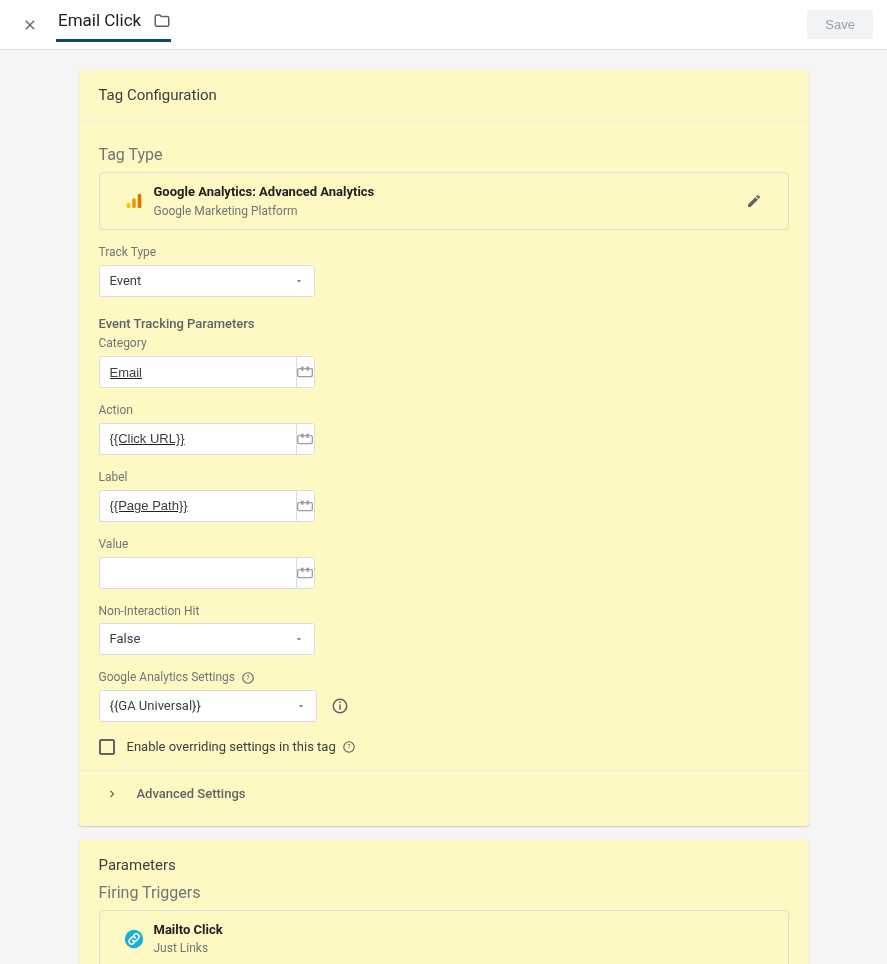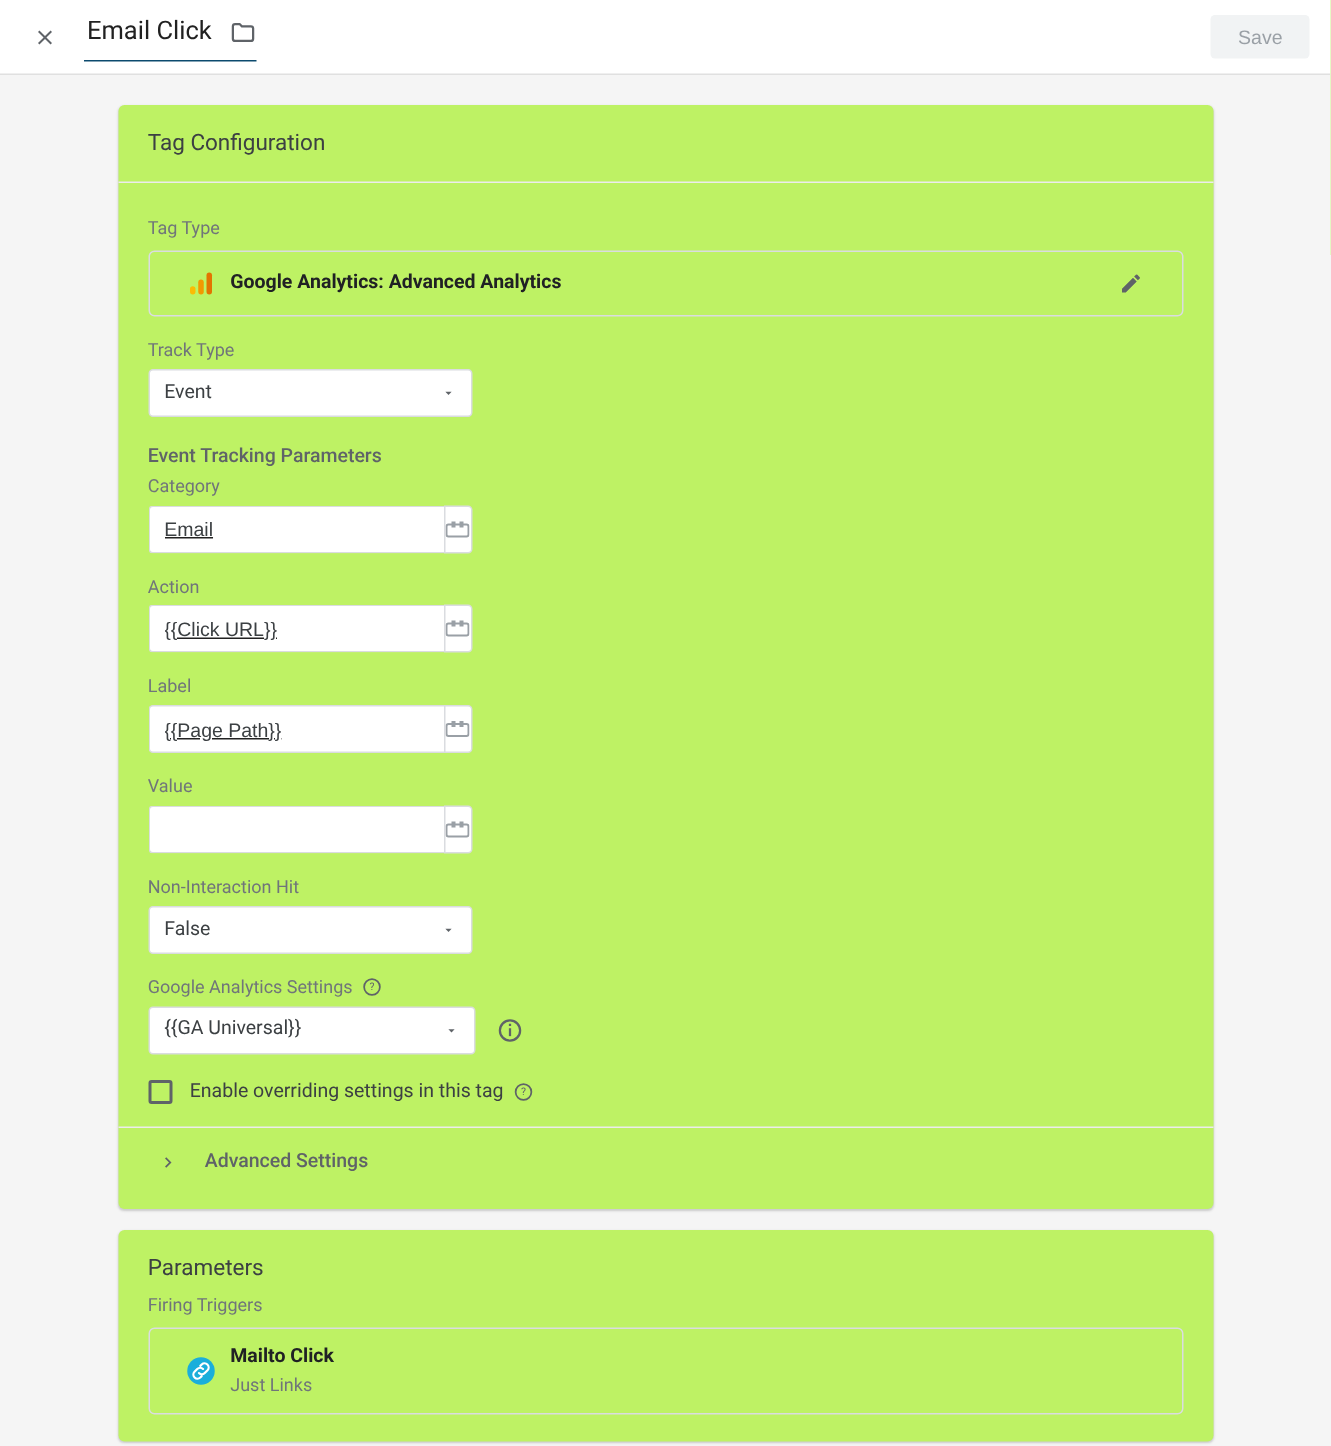--- a/index.html
+++ b/index.html
@@ -24,21 +24,21 @@
     width: 32px; height: 32px;
     display: flex; align-items: center; justify-content: center;
     cursor: pointer;
     color: #5f6368;
   }
   .title-wrap {
     display: flex;
     align-items: center;
     margin-left: 10px;
     padding-bottom: 4px;
-    border-bottom: 1px solid #0c4a6e;
+    border-bottom: 3px solid #0c4a6e;
   }
   .page-title {
     font-size: 17px;
     font-weight: 400;
     color: #212121;
     margin: 0;
     padding: 2px 2px;
     min-width: 30px;
   }
   .folder-icon {
@@ -64,36 +64,36 @@
     display: flex;
     justify-content: center;
   }
   .column {
     width: 730px;
     display: flex;
     flex-direction: column;
     gap: 14px;
   }
   .card {
-    background: #bef264;
+    background: #fef9c3;
     border-radius: 4px;
     box-shadow: 0 1px 2px rgba(0,0,0,0.12), 0 1px 1px rgba(0,0,0,0.06);
   }
   .card-header {
     padding: 15px 20px;
     font-size: 15px;
     font-weight: 400;
     color: #3c4043;
     border-bottom: 1px solid #ececec;
   }
   .card-body {
     padding: 16px 20px 8px 20px;
   }
   .section-label {
-    font-size: 12px;
+    font-size: 16px;
     color: #70757a;
     margin-top: 6px;
     margin-bottom: 6px;
     display: flex;
     align-items: center;
     gap: 6px;
   }
   .row-box {
     border: 1px solid #dadce0;
     border-radius: 4px;
@@ -255,20 +255,21 @@
         <div class="row-box">
           <div class="icon-col">
             <svg width="22" height="22" viewBox="0 0 24 24">
               <rect x="4" y="14" width="4" height="6" rx="2" fill="#fbbc04"></rect>
               <rect x="10" y="9" width="4" height="11" rx="2" fill="#f29900"></rect>
               <rect x="16" y="4" width="4" height="16" rx="2" fill="#e37400"></rect>
             </svg>
           </div>
           <div class="text-col">
             <div class="primary">Google Analytics: Advanced Analytics</div>
+            <div class="secondary">Google Marketing Platform</div>
           </div>
           <div class="action-col">
             <svg width="16" height="16" viewBox="0 0 24 24">
                 <path fill="currentColor" d="M3 17.25V21h3.75l11-11-3.75-3.75-11 11zM20.71 7.04a1 1 0 0 0 0-1.41l-2.34-2.34a1 1 0 0 0-1.41 0l-1.83 1.83 3.75 3.75 1.83-1.83z"></path>
               </svg>
           </div>
         </div>
 
         <div class="field">
           <div class="field-label">Track Type</div>

